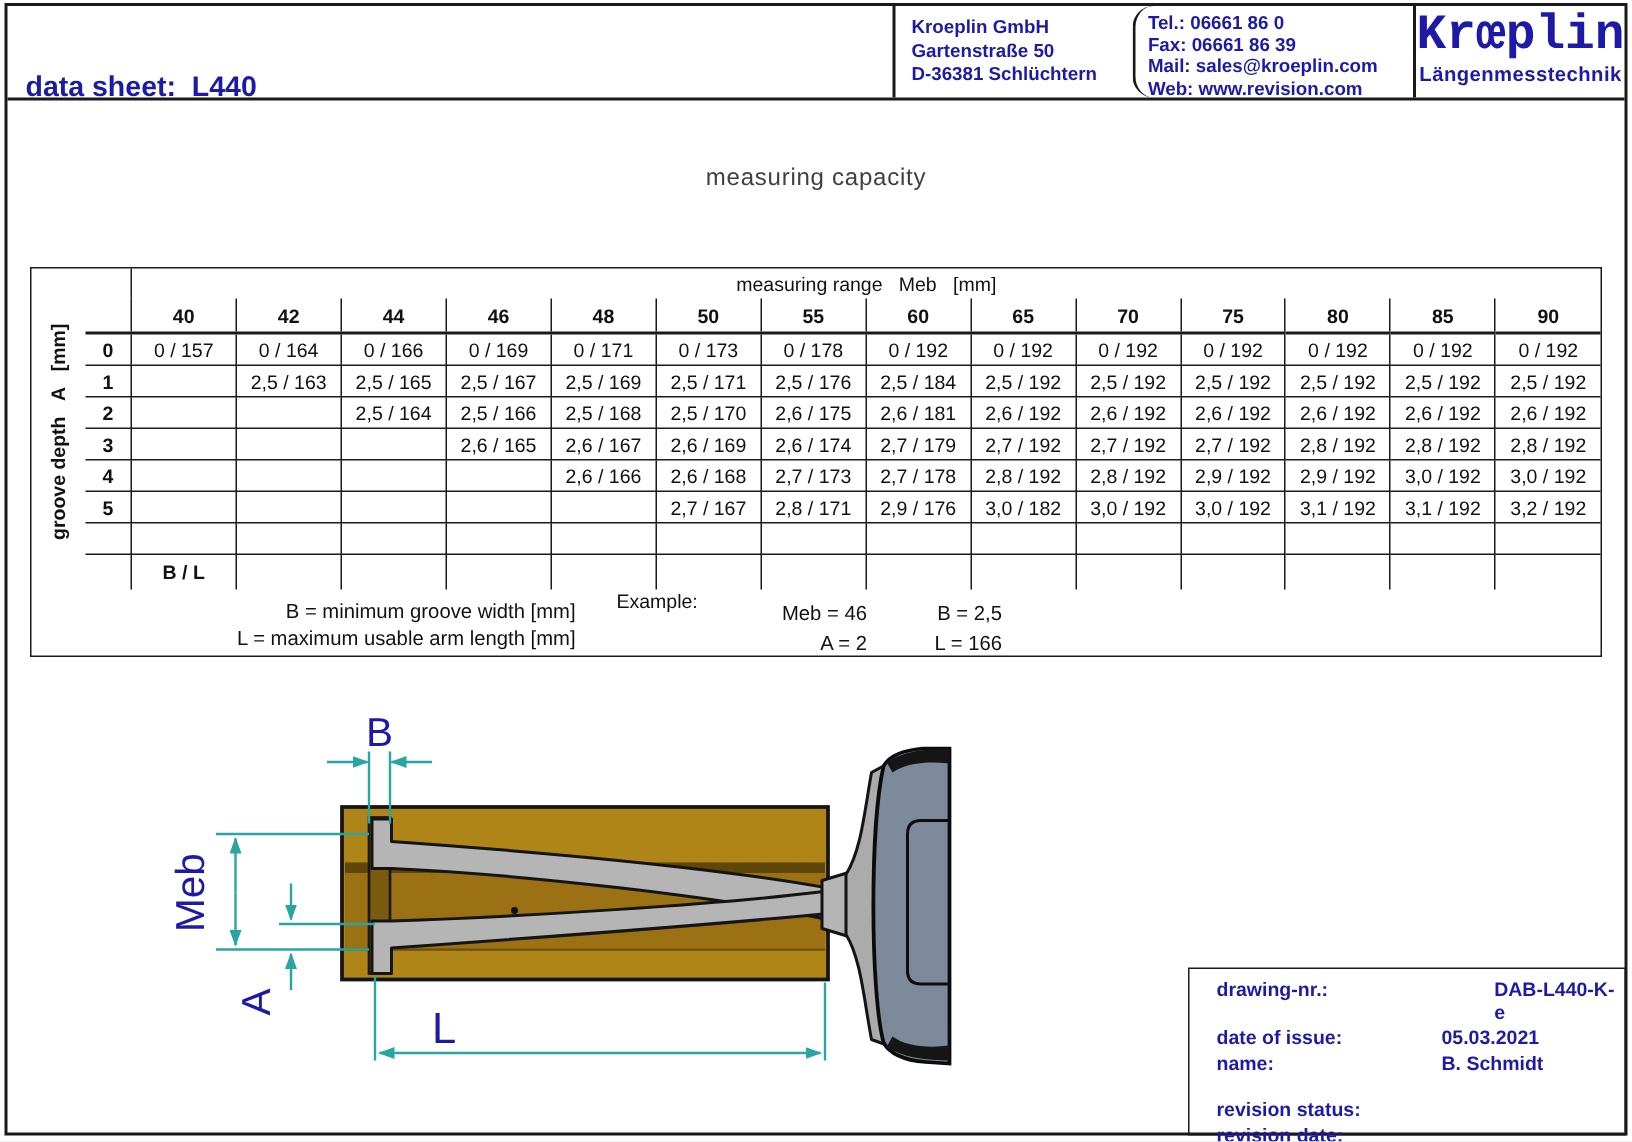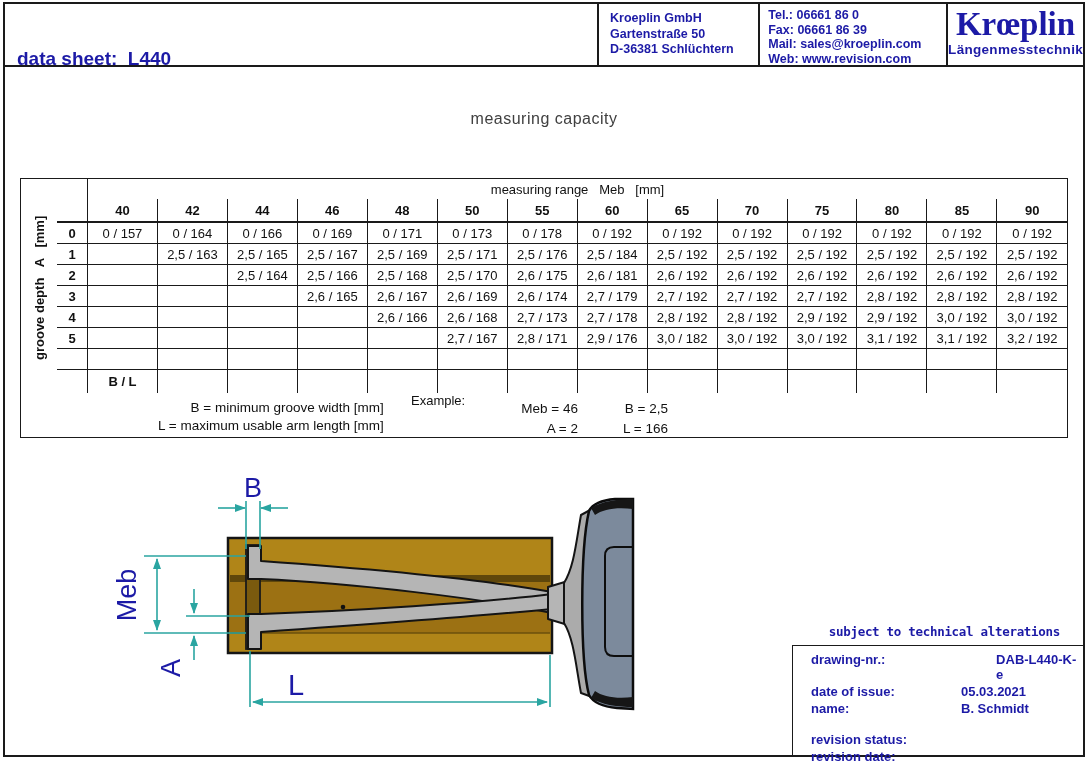--- a/index.html
+++ b/index.html
@@ -8,23 +8,23 @@
   .frame{position:absolute;left:3px;top:2px;right:3px;bottom:4px;border:2px solid #1a1a1a;}
 
   
   .hdr{position:absolute;left:5px;top:4px;right:5px;height:61px;border-bottom:2px solid #1a1a1a;
        display:flex;color:#1c1aa6;}
   .hdr-title{width:587px;display:flex;align-items:center;padding-left:12px;
              font-size:19px;font-weight:bold;white-space:pre;margin-top:48px;}
   .hdr-co{width:150px;border-left:2px solid #1a1a1a;padding:7px 0 0 11px;
           font-size:12.5px;font-weight:bold;line-height:15.5px;}
   .hdr-ct{width:180px;border-left:2px solid #1a1a1a;padding:4px 0 0 8px;
-          font-size:12.5px;font-weight:bold;line-height:14.5px;}
+          font-size:12.5px;font-weight:bold;line-height:14.5px;border-radius:14px;}
   .hdr-logo{flex:1;border-left:2px solid #1a1a1a;text-align:center;padding-top:2px;}
-  .logo-name{font-family:Liberation Serif, serif;font-weight:bold;font-size:33px;line-height:36px;}
+  .logo-name{font-family:Liberation Mono, monospace;font-weight:bold;font-size:33px;line-height:36px;}
   .logo-sub{font-size:13.5px;font-weight:bold;letter-spacing:.3px;}
 
   
   .ptitle{position:absolute;left:0;right:0;top:110px;text-align:center;
           font-size:16px;color:#404040;letter-spacing:.5px;}
 
   
   .tbox{position:absolute;left:20px;top:178px;width:1046px;height:258px;border:1px solid #1a1a1a;}
   .side-label{position:absolute;left:0;top:12px;width:36px;height:194px;display:flex;
               align-items:center;justify-content:center;writing-mode:vertical-rl;
@@ -317,21 +317,20 @@
       <line x1="300" y1="247" x2="447" y2="247" marker-end="url(#ar)"></line>
     </g>
     <g font-family="Liberation Sans, sans-serif" fill="#1c1aa6" font-size="27" text-anchor="middle">
       <text x="153" y="42">B</text>
       <text x="36" y="140" transform="rotate(-90 36 140)">Meb</text>
       <text x="80" y="213" transform="rotate(-90 80 213)">A</text>
       <text x="196" y="240" font-size="29">L</text>
     </g>
   </svg>
 
-  <div class="note">subject to technical alterations</div>
   <div class="ibox">
     <div>
         <div class="irow first">
           <span class="il">drawing-nr.:</span>
           <span>DAB-L440-K-e</span>
         </div>
         <div class="irow">
           <span class="il">date of issue:</span>
           <span>05.03.2021</span>
         </div>

